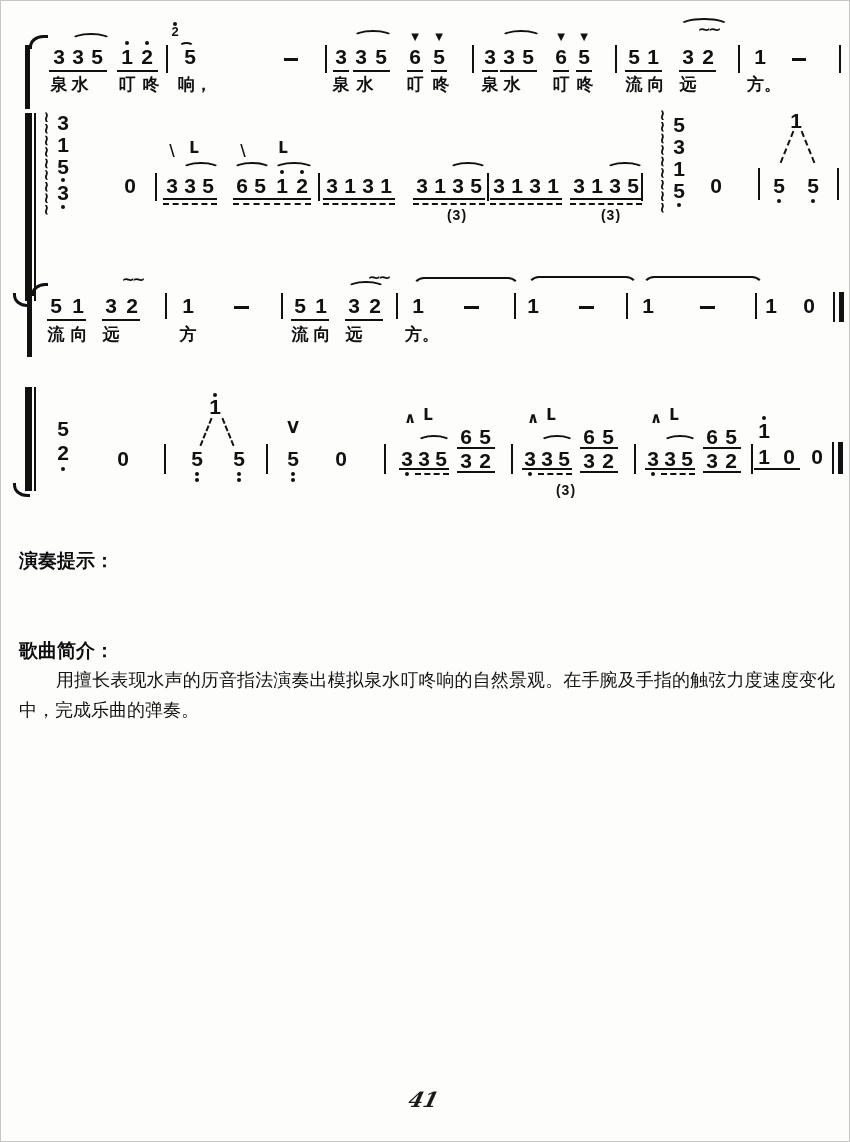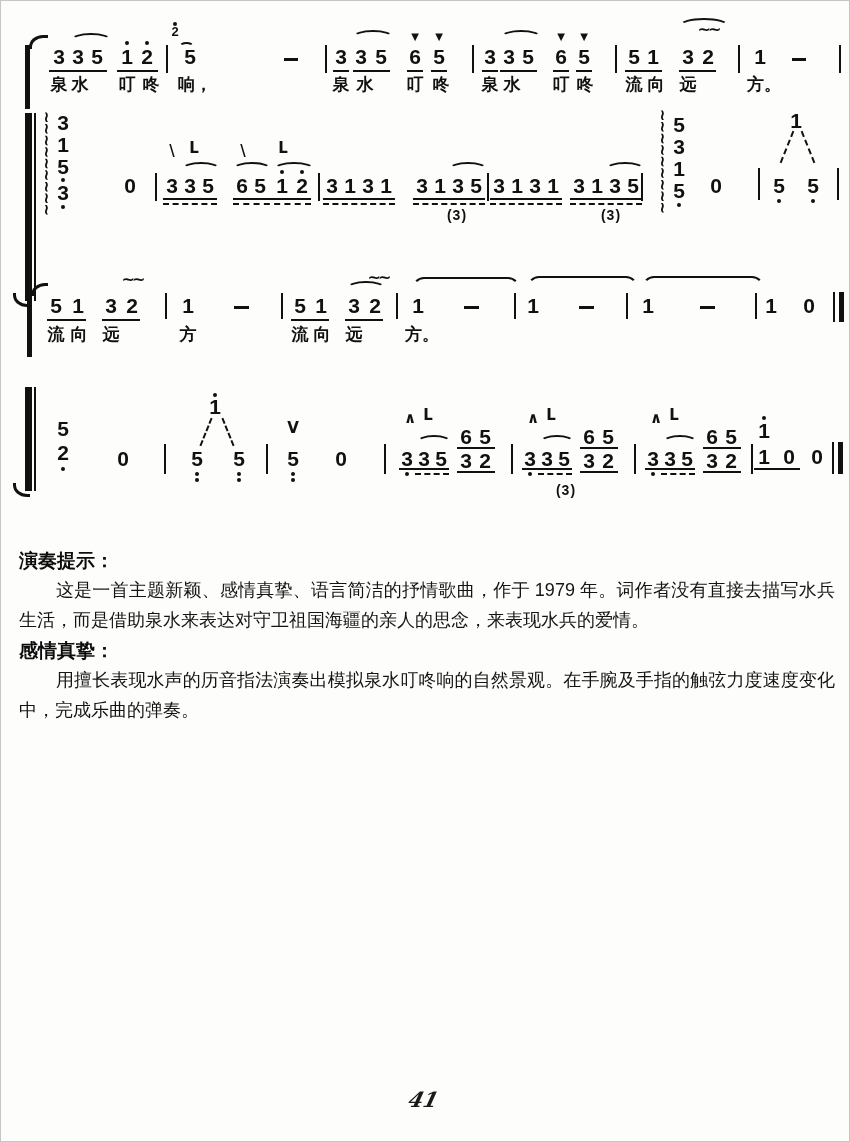--- a/index.html
+++ b/index.html
@@ -318,17 +318,16 @@
       <div class="g octave-dot" style="left: 763px; top: 415px;"></div>
       <div class="g note" style="left: 763px; top: 420px;">1</div>
       <div class="g note" style="left: 763px; top: 446px;">1</div>
       <div class="g rest" style="left: 788px; top: 446px;">0</div>
       <div class="g underline" style="left: 753px; top: 467px; width: 46px;"></div>
       <div class="g rest" style="left: 816px; top: 446px;">0</div>
       <div class="g barline" style="left: 831px; top: 441px; height: 32px;"></div>
       <div class="g barline-thick" style="left: 837px; top: 441px; height: 32px;"></div>
     </div>
   <div class="heading h1">演奏提示：</div>
-  <div class="para p1">这是一首主题新颖、感情真挚、语言简洁的抒情歌曲，作于 1979 年。词作者没有直接去描写水兵生活，而是借助泉水来表达对守卫祖国海疆的亲人的思念，来表现水兵的爱情。</div>
-  <div class="heading h2">感情真挚：</div>
+  <div class="heading h2">歌曲简介：</div>
   <div class="para p2">用擅长表现水声的历音指法演奏出模拟泉水叮咚响的自然景观。在手腕及手指的触弦力度速度变化中，完成乐曲的弹奏。</div>
   <div class="pagenum">41</div>
 </div>
 
 </body></html>

